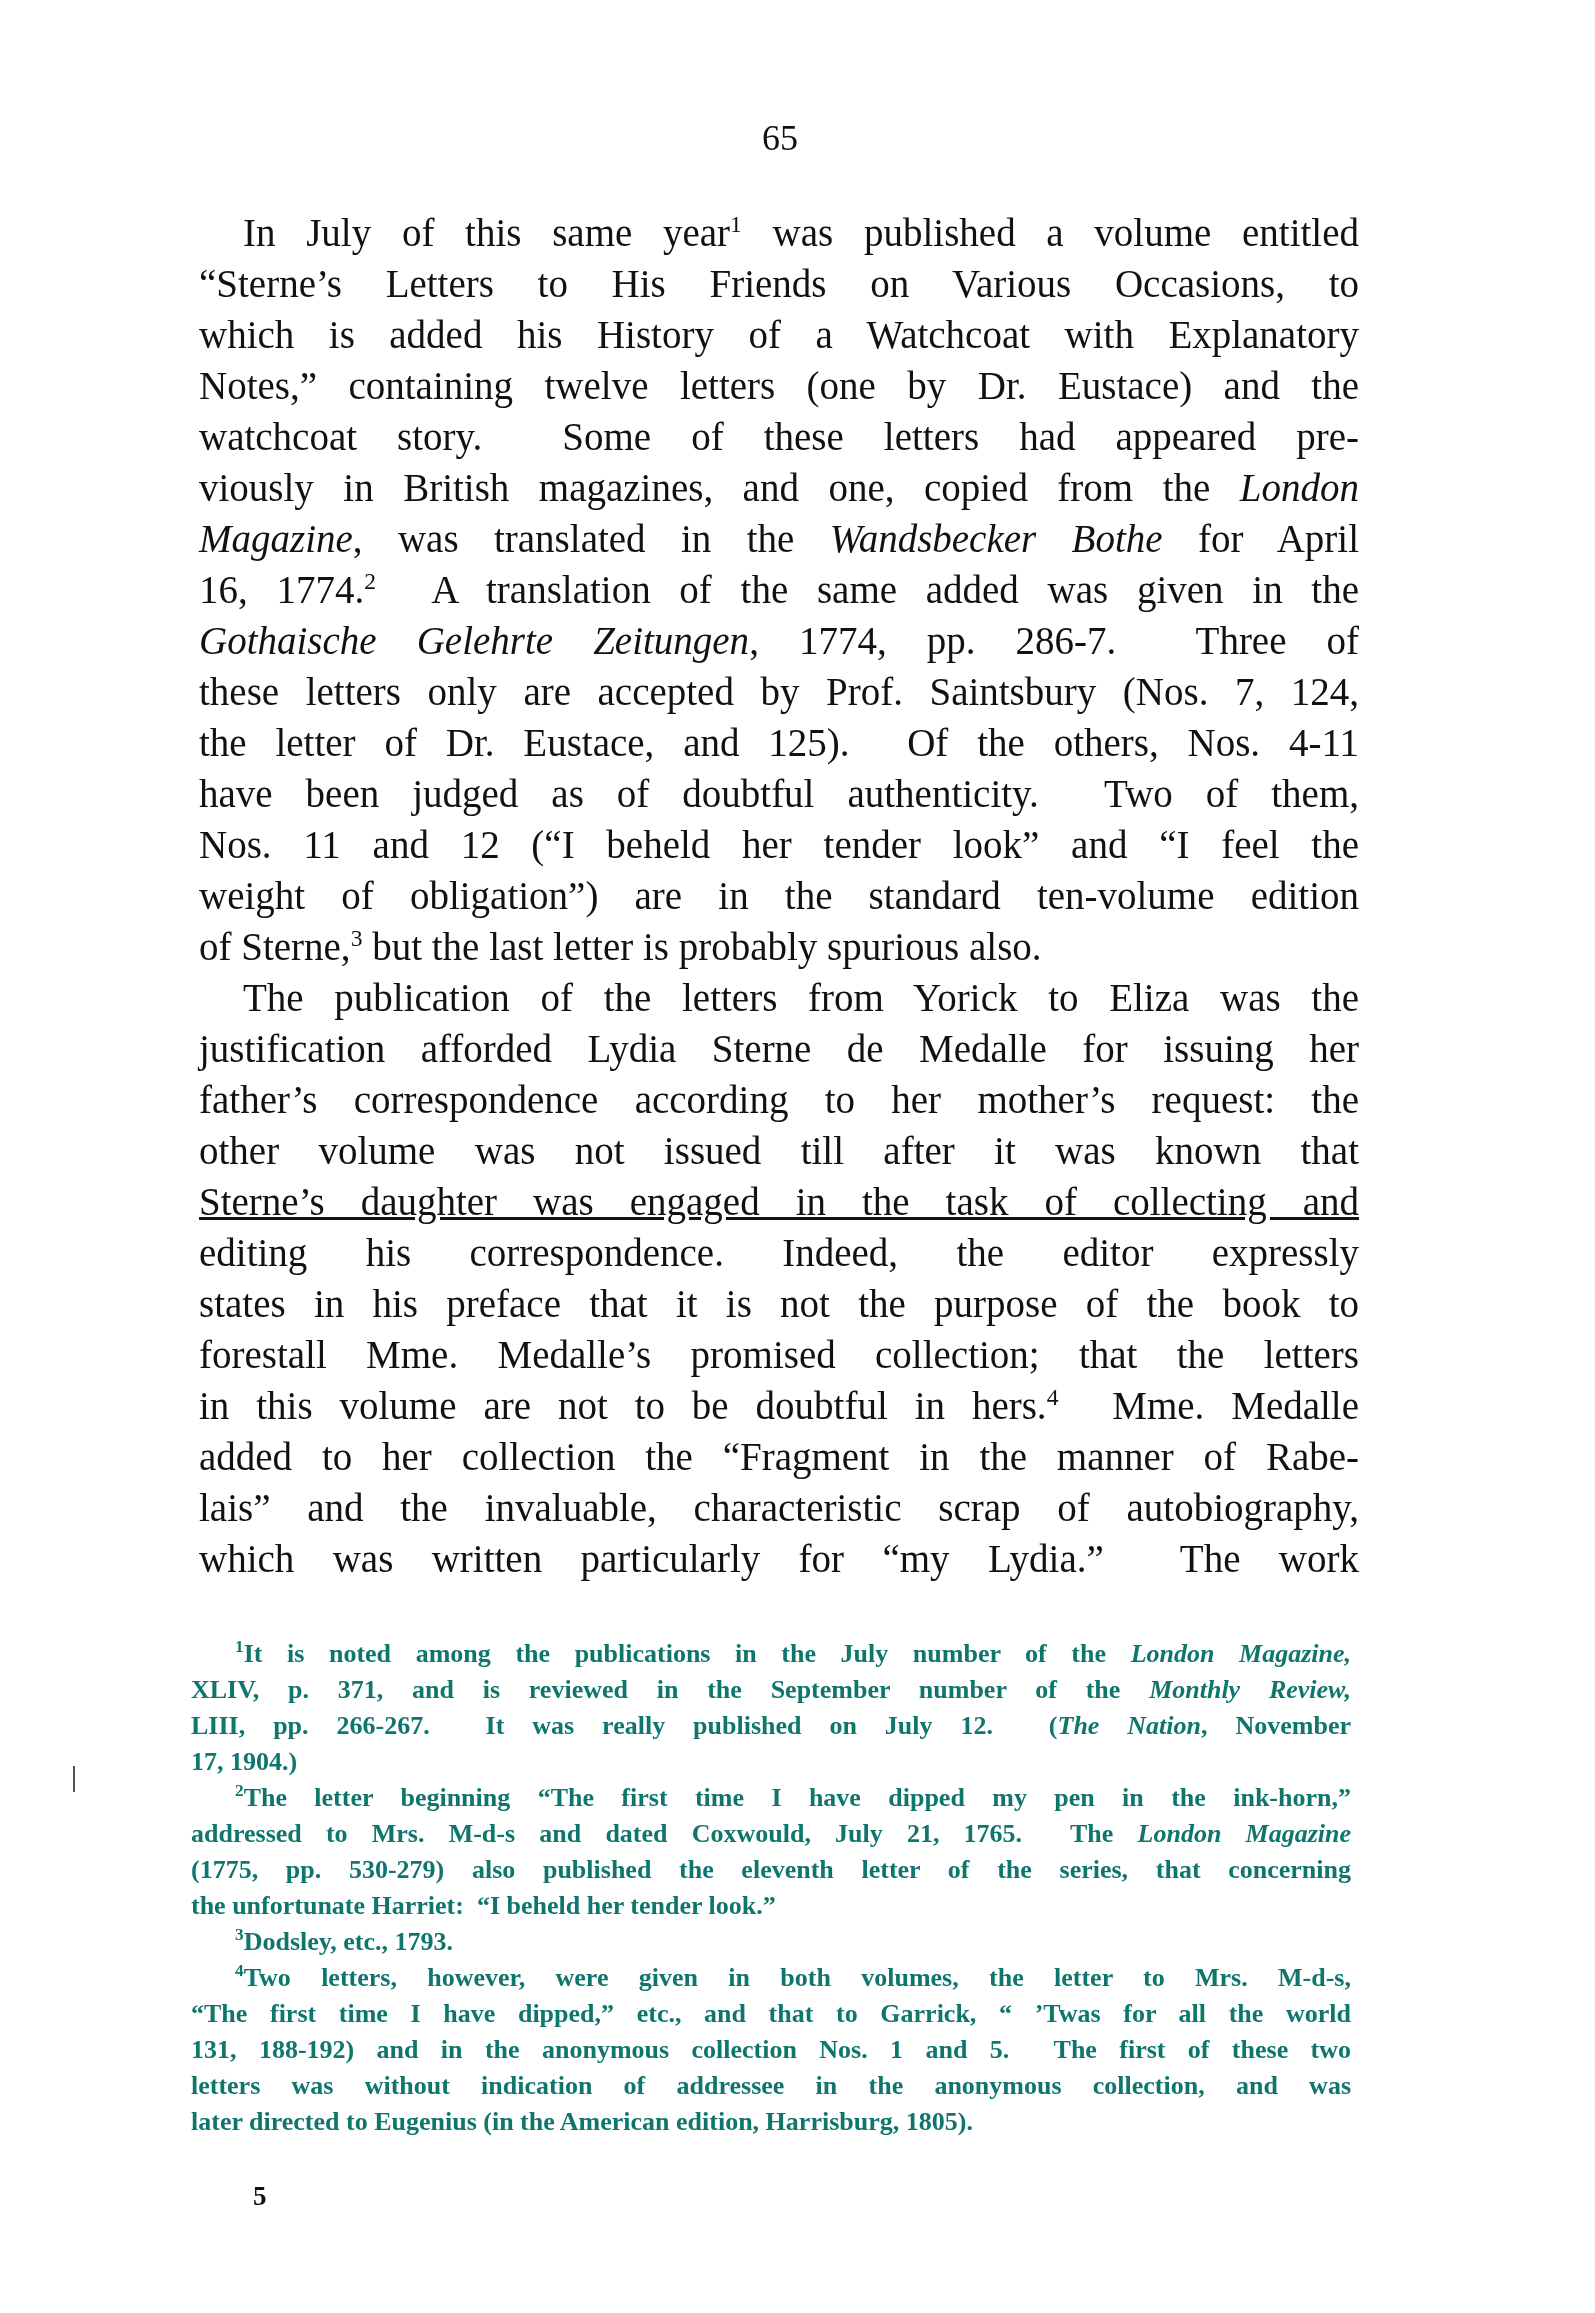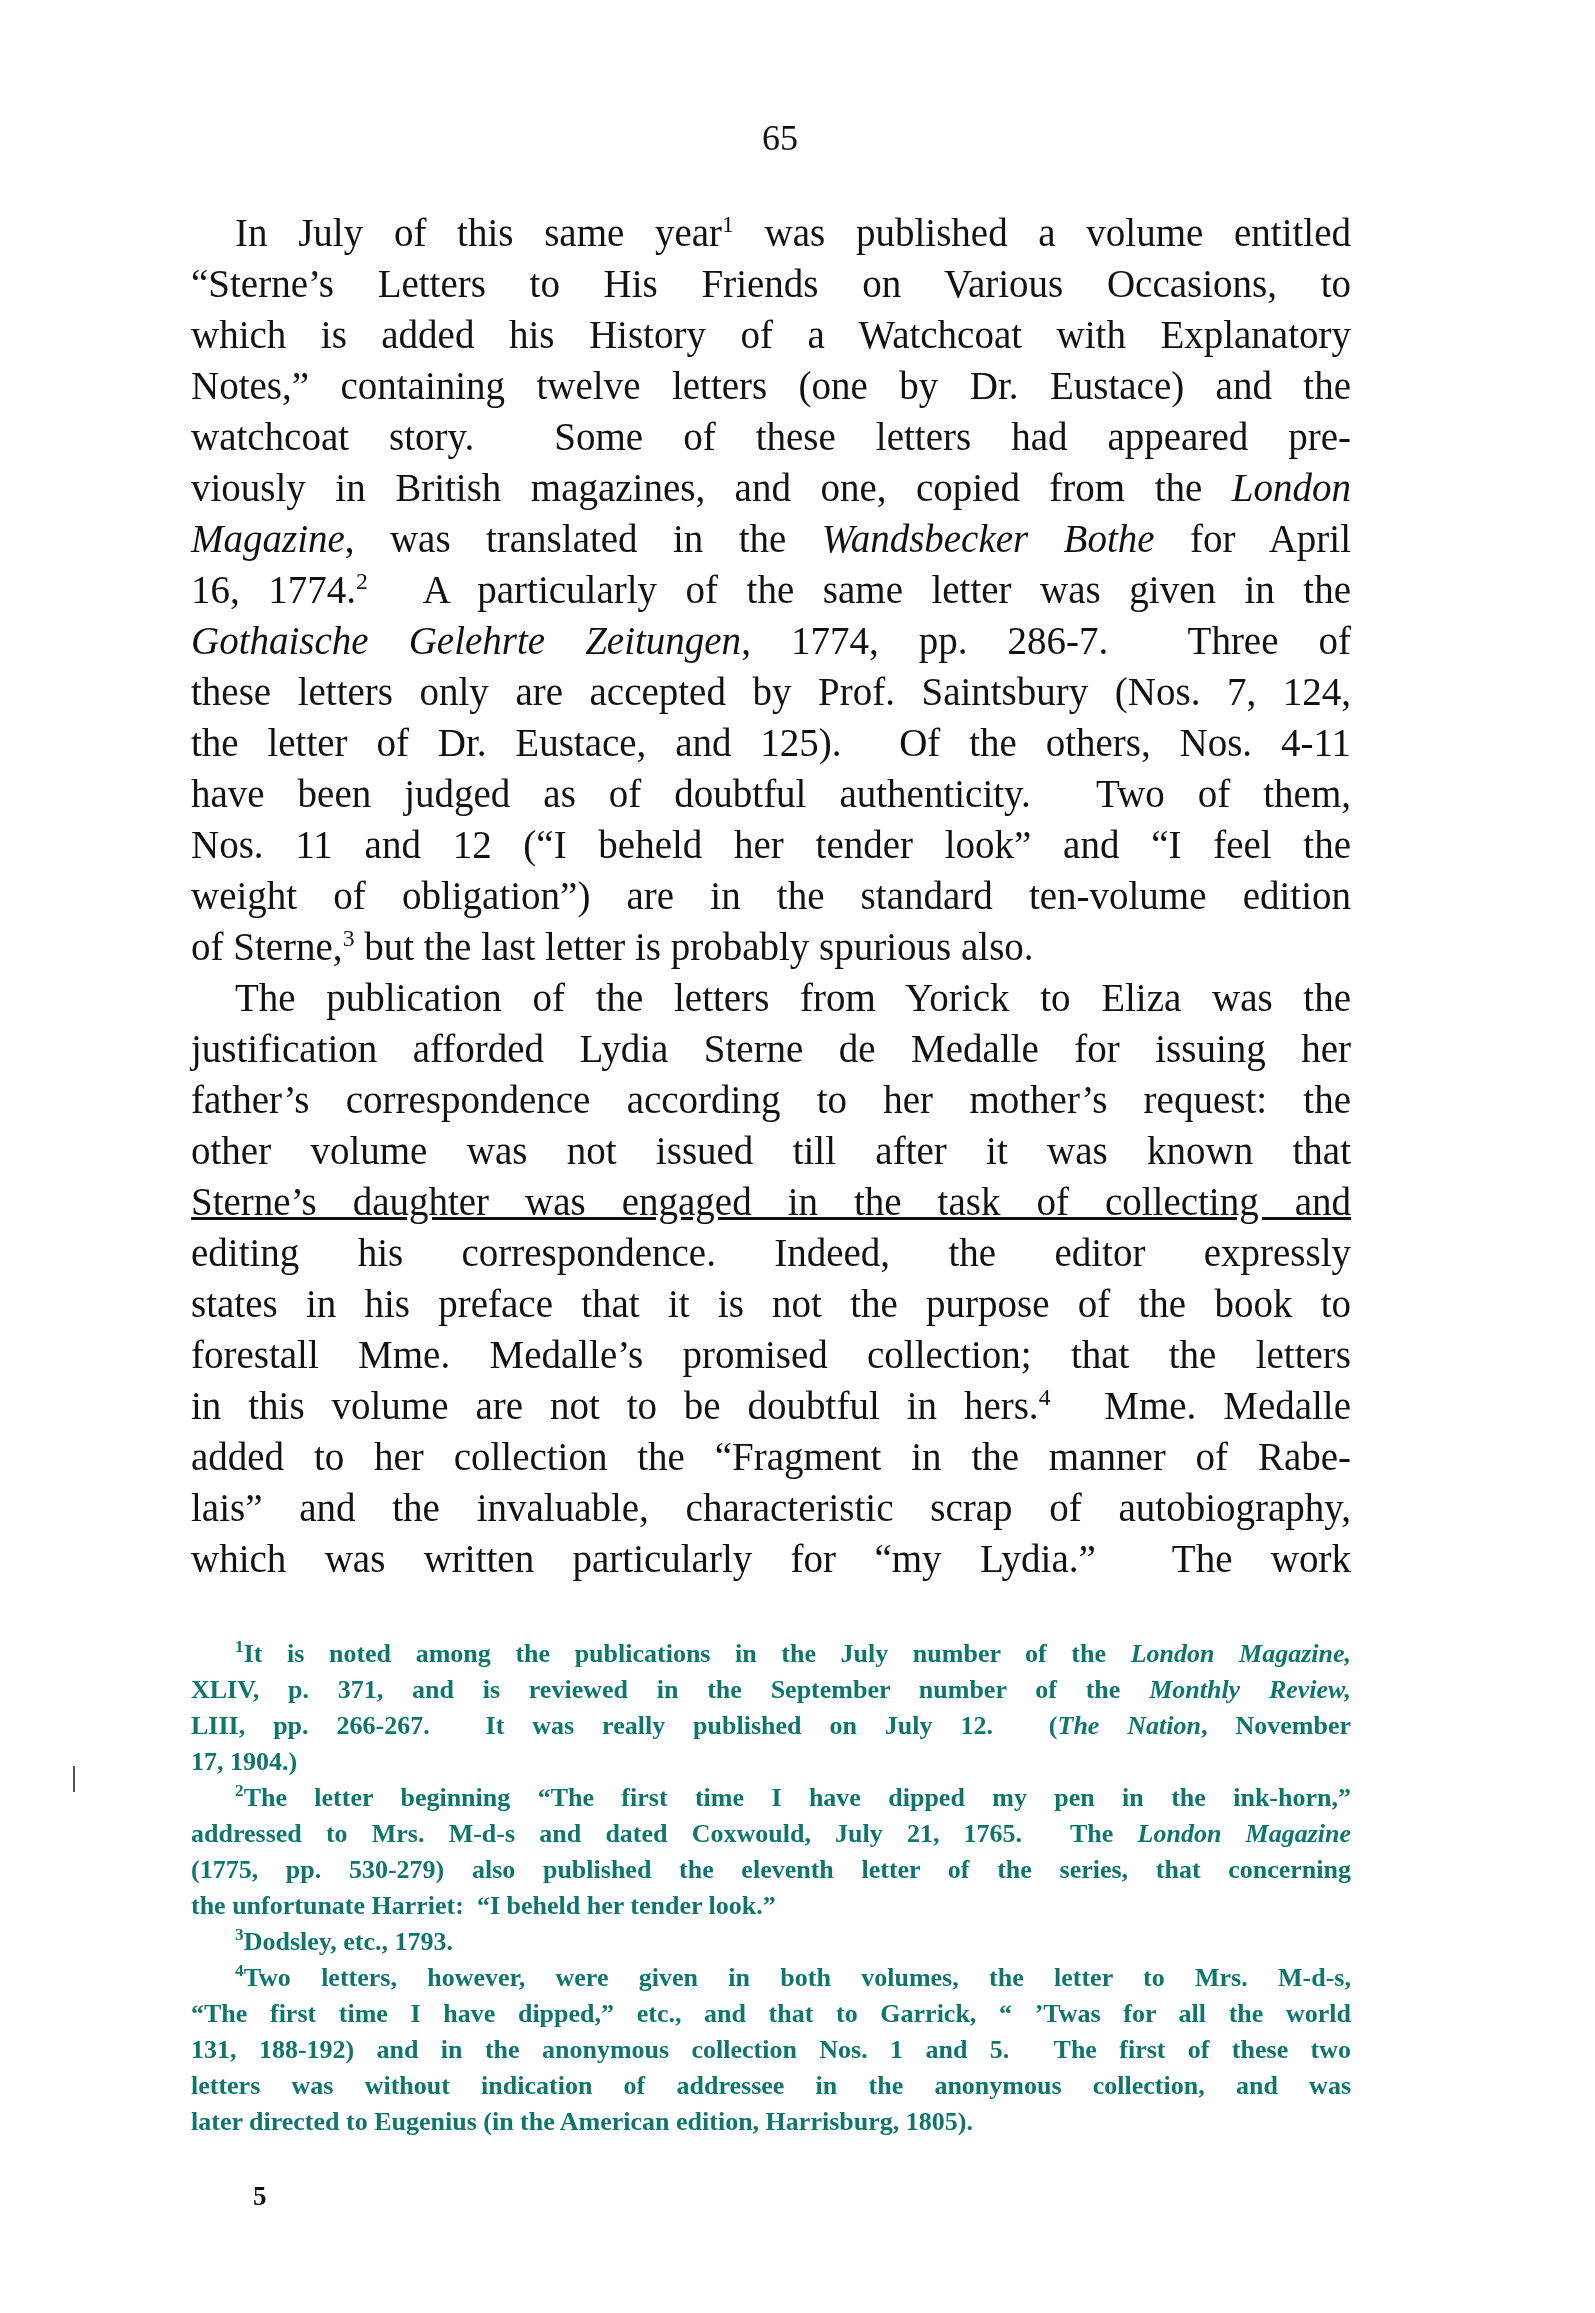--- a/index.html
+++ b/index.html
@@ -21,21 +21,21 @@
     left: 0;
     width: 1596px;
     text-align: center;
     font-size: 36px;
     line-height: 44px;
     margin-left: -18px;
   }
   .body-text {
     position: absolute;
     top: 207px;
-    left: 191px;
+    left: 199px;
     width: 1160px;
     font-size: 39px;
     line-height: 51px;
   }
   .line {
     display: block;
     text-align: justify;
     text-align-last: justify;
     white-space: nowrap;
     height: 51px;
@@ -100,21 +100,21 @@
 
   <div class="body-text" id="body-text">
       <div>
         <span class="line indent"><span style="white-space: pre;">In July of this same year</span><sup>1</sup><span style="white-space: pre;"> was published a volume entitled</span></span>
         <span class="line"><span style="white-space: pre;">“Sterne’s Letters to His Friends on Various Occasions, to</span></span>
         <span class="line"><span style="white-space: pre;">which is added his History of a Watchcoat with Explanatory</span></span>
         <span class="line"><span style="white-space: pre;">Notes,” containing twelve letters (one by Dr. Eustace) and the</span></span>
         <span class="line"><span style="white-space: pre;">watchcoat story.  Some of these letters had appeared pre-</span></span>
         <span class="line"><span style="white-space: pre;">viously in British magazines, and one, copied from the </span><i>London</i></span>
         <span class="line"><i>Magazine</i><span style="white-space: pre;">, was translated in the </span><i>Wandsbecker Bothe</i><span style="white-space: pre;"> for April</span></span>
-        <span class="line"><span style="white-space: pre;">16, 1774.</span><sup>2</sup><span style="white-space: pre;">  A particularly of the same letter was given in the</span></span>
+        <span class="line"><span style="white-space: pre;">16, 1774.</span><sup>2</sup><span style="white-space: pre;">  A translation of the same added was given in the</span></span>
         <span class="line"><i>Gothaische Gelehrte Zeitungen</i><span style="white-space: pre;">, 1774, pp. 286-7.  Three of</span></span>
         <span class="line"><span style="white-space: pre;">these letters only are accepted by Prof. Saintsbury (Nos. 7, 124,</span></span>
         <span class="line"><span style="white-space: pre;">the letter of Dr. Eustace, and 125).  Of the others, Nos. 4-11</span></span>
         <span class="line"><span style="white-space: pre;">have been judged as of doubtful authenticity.  Two of them,</span></span>
         <span class="line"><span style="white-space: pre;">Nos. 11 and 12 (“I beheld her tender look” and “I feel the</span></span>
         <span class="line"><span style="white-space: pre;">weight of obligation”) are in the standard ten-volume edition</span></span>
         <span class="line last"><span style="white-space: pre;">of Sterne,</span><sup>3</sup><span style="white-space: pre;"> but the last letter is probably spurious also.</span></span>
       </div>
       <div>
         <span class="line indent"><span style="white-space: pre;">The publication of the letters from Yorick to Eliza was the</span></span>

